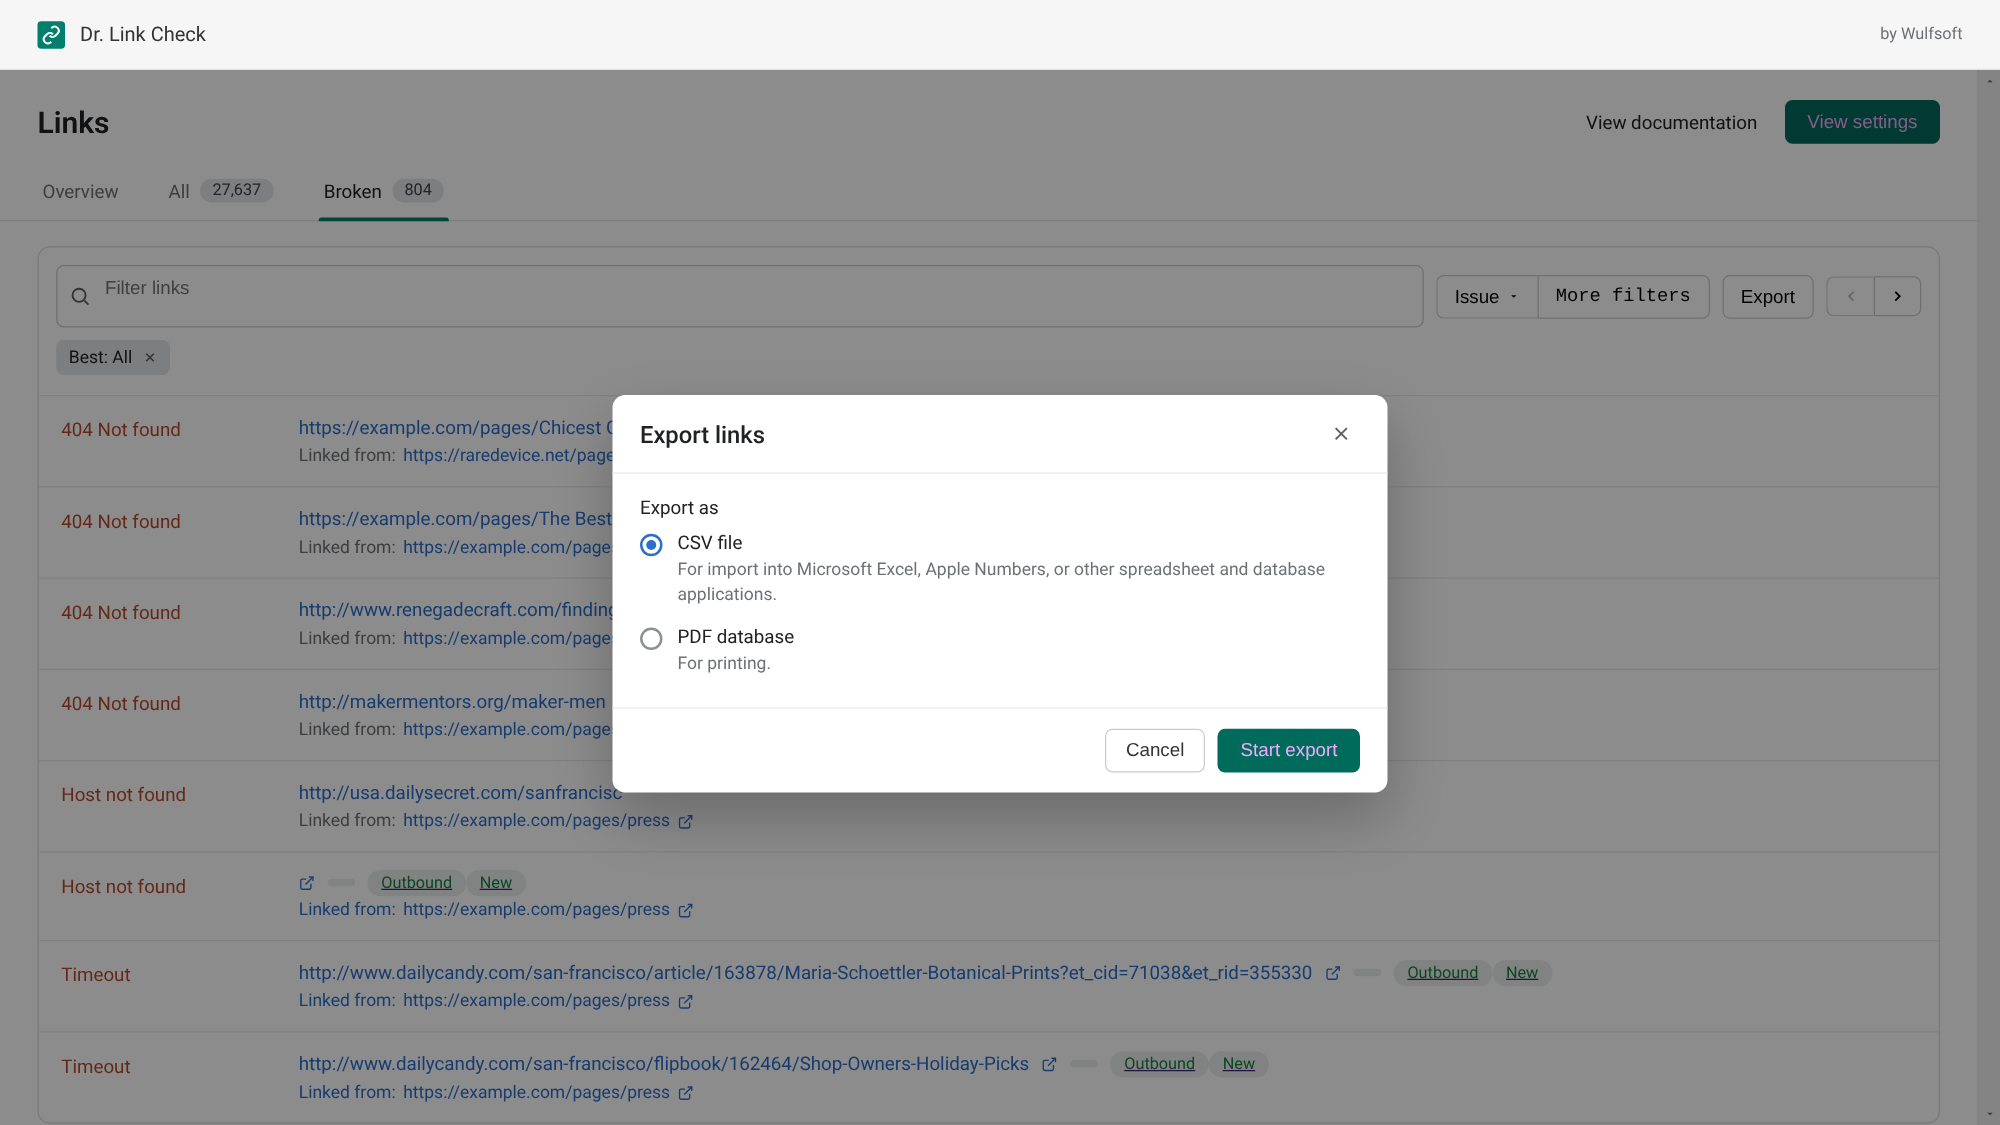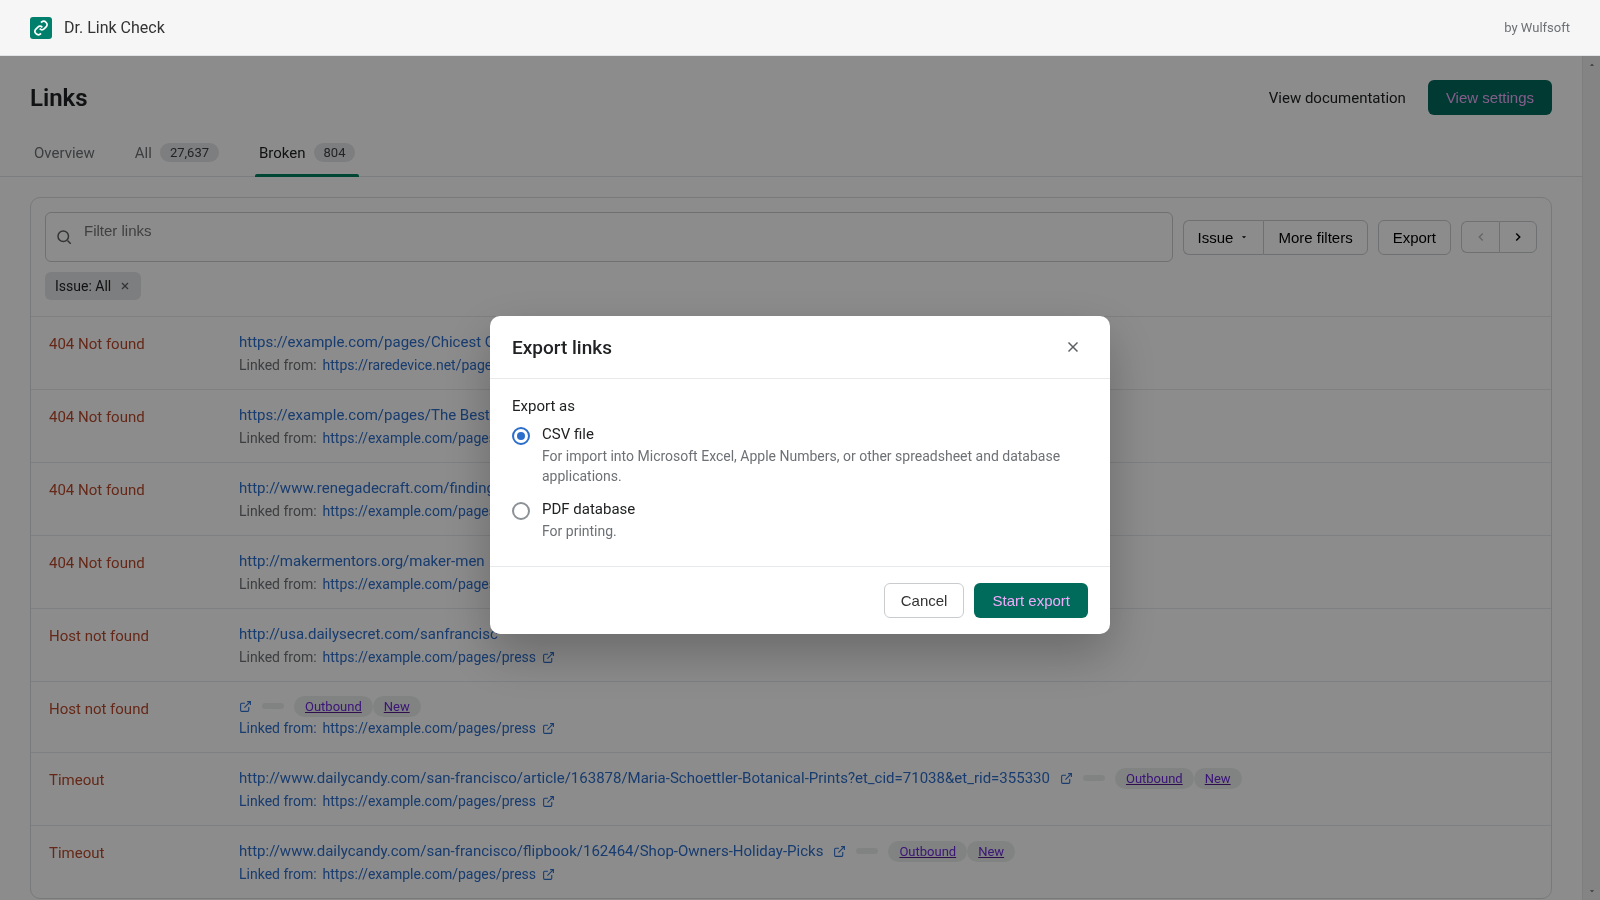--- a/index.html
+++ b/index.html
@@ -31,38 +31,38 @@
 .badge { background: #e4e5e7; color: #3f4143; border-radius: 10px; padding: 2px 10px; font-size: 13px; }
 
 .content-card { margin: 20px 30px; border: 1px solid #dadcde; border-radius: 10px; background: #fff; }
 .toolbar { display: flex; gap: 10px; padding: 14px 14px 0 14px; align-items: center; }
 .search-wrap { flex: 1; position: relative; }
 .search-input { width: 100%; padding: 9px 12px 22px 38px; border: 1px solid #c9cccf; border-radius: 6px; font-size: 15px; }
 .search-icon { position: absolute; left: 10px; top: 50%; transform: translateY(-50%); color: #5c5f62; }
 .tb-btn { border: 1px solid #c9cccf; background: #fff; border-radius: 6px; padding: 8px 14px; font-size: 15px; cursor: pointer; display:flex; align-items:center; gap:6px; }
 .btn-group { display: flex; }
 .btn-group .tb-btn:first-child { border-radius: 6px 0 0 6px; border-right: none; }
-.btn-group .tb-btn:last-child { border-radius: 0 6px 6px 0; }
+.btn-group .tb-btn:last-child { border-radius: 0 6px 6px 0; font-family: Liberation Mono, monospace; }
 .pager { display: flex; }
 .pager .tb-btn { width: 38px; justify-content:center; padding:8px 0; }
 .pager .tb-btn:first-child { border-radius: 6px 0 0 6px; border-right: none; color:#bbb; }
 .pager .tb-btn:last-child { border-radius: 0 6px 6px 0; }
 
 .chips { padding: 10px 14px 16px 14px; display: flex; gap: 8px; }
 .chip { background: #e4e5e7; border-radius: 6px; padding: 6px 10px; display: inline-flex; align-items: center; gap: 8px; font-size: 14px; cursor:pointer; }
 .chip-x { font-size: 14px; color: #5c5f62; }
 
 .rows { }
 .row { display: flex; padding: 16px 18px; border-top: 1px solid #e7e9eb; gap: 20px; align-items: flex-start; }
 .row-status { width: 170px; flex-shrink: 0; color: #b94a2c; font-size: 15px; padding-top: 2px; }
 .row-main { flex: 1; }
 .row-link-line { display:flex; align-items:center; flex-wrap:wrap; gap: 10px; }
 .row-url { color: #2c6ecb; font-size: 15px; text-decoration: none; }
 .ext-icon { width: 13px; height: 13px; color: #2c6ecb; flex-shrink:0; }
-.pill { background: #eceeef; color: #6d28d9; border-radius: 12px; padding: 3px 11px; font-size: 13px; }
+.pill { background: #eceeef; color: #15803d; border-radius: 12px; padding: 3px 11px; font-size: 13px; }
 .linked-from { margin-top: 6px; font-size: 14px; color: #6d7175; display:flex; align-items:center; gap:6px; }
 .linked-from a { color: #2c6ecb; text-decoration: none; }
 
 .overlay { position: absolute; inset: 56px 0 0 0; background: rgba(0,0,0,0.45); display: flex; align-items: flex-start; justify-content: center; padding-top: 260px; }
 .modal { width: 620px; background: #fff; border-radius: 10px; box-shadow: 0 20px 50px rgba(0,0,0,0.25); }
 .modal-header { display: flex; justify-content: space-between; align-items: center; padding: 18px 22px; border-bottom: 1px solid #e7e9eb; }
 .modal-title { font-size: 19px; font-weight: 500; }
 .modal-close { background: none; border: none; font-size: 22px; cursor: pointer; color: #5c5f62; padding: 4px 6px; }
 .modal-body { padding: 18px 22px 22px 22px; }
 .field-label { font-size: 15px; margin-bottom: 10px; color: #202223; }
@@ -147,21 +147,21 @@
         <button class="tb-btn">
           <svg width="14" height="14" viewBox="0 0 24 24" fill="none" stroke="currentColor" stroke-width="2.5">
               <polyline points="9 18 15 12 9 6"></polyline>
             </svg>
         </button>
       </div>
     </div>
 
     <div class="chips">
       <div class="chip">
-        <span>Issue: All</span>
+        <span>Best: All</span>
         <span class="chip-x">
           <svg width="12" height="12" viewBox="0 0 24 24" fill="none" stroke="currentColor" stroke-width="2.5">
               <line x1="18" y1="6" x2="6" y2="18"></line>
               <line x1="6" y1="6" x2="18" y2="18"></line>
             </svg>
         </span>
       </div>
     </div>
 
     <div class="rows" id="rows-container">

